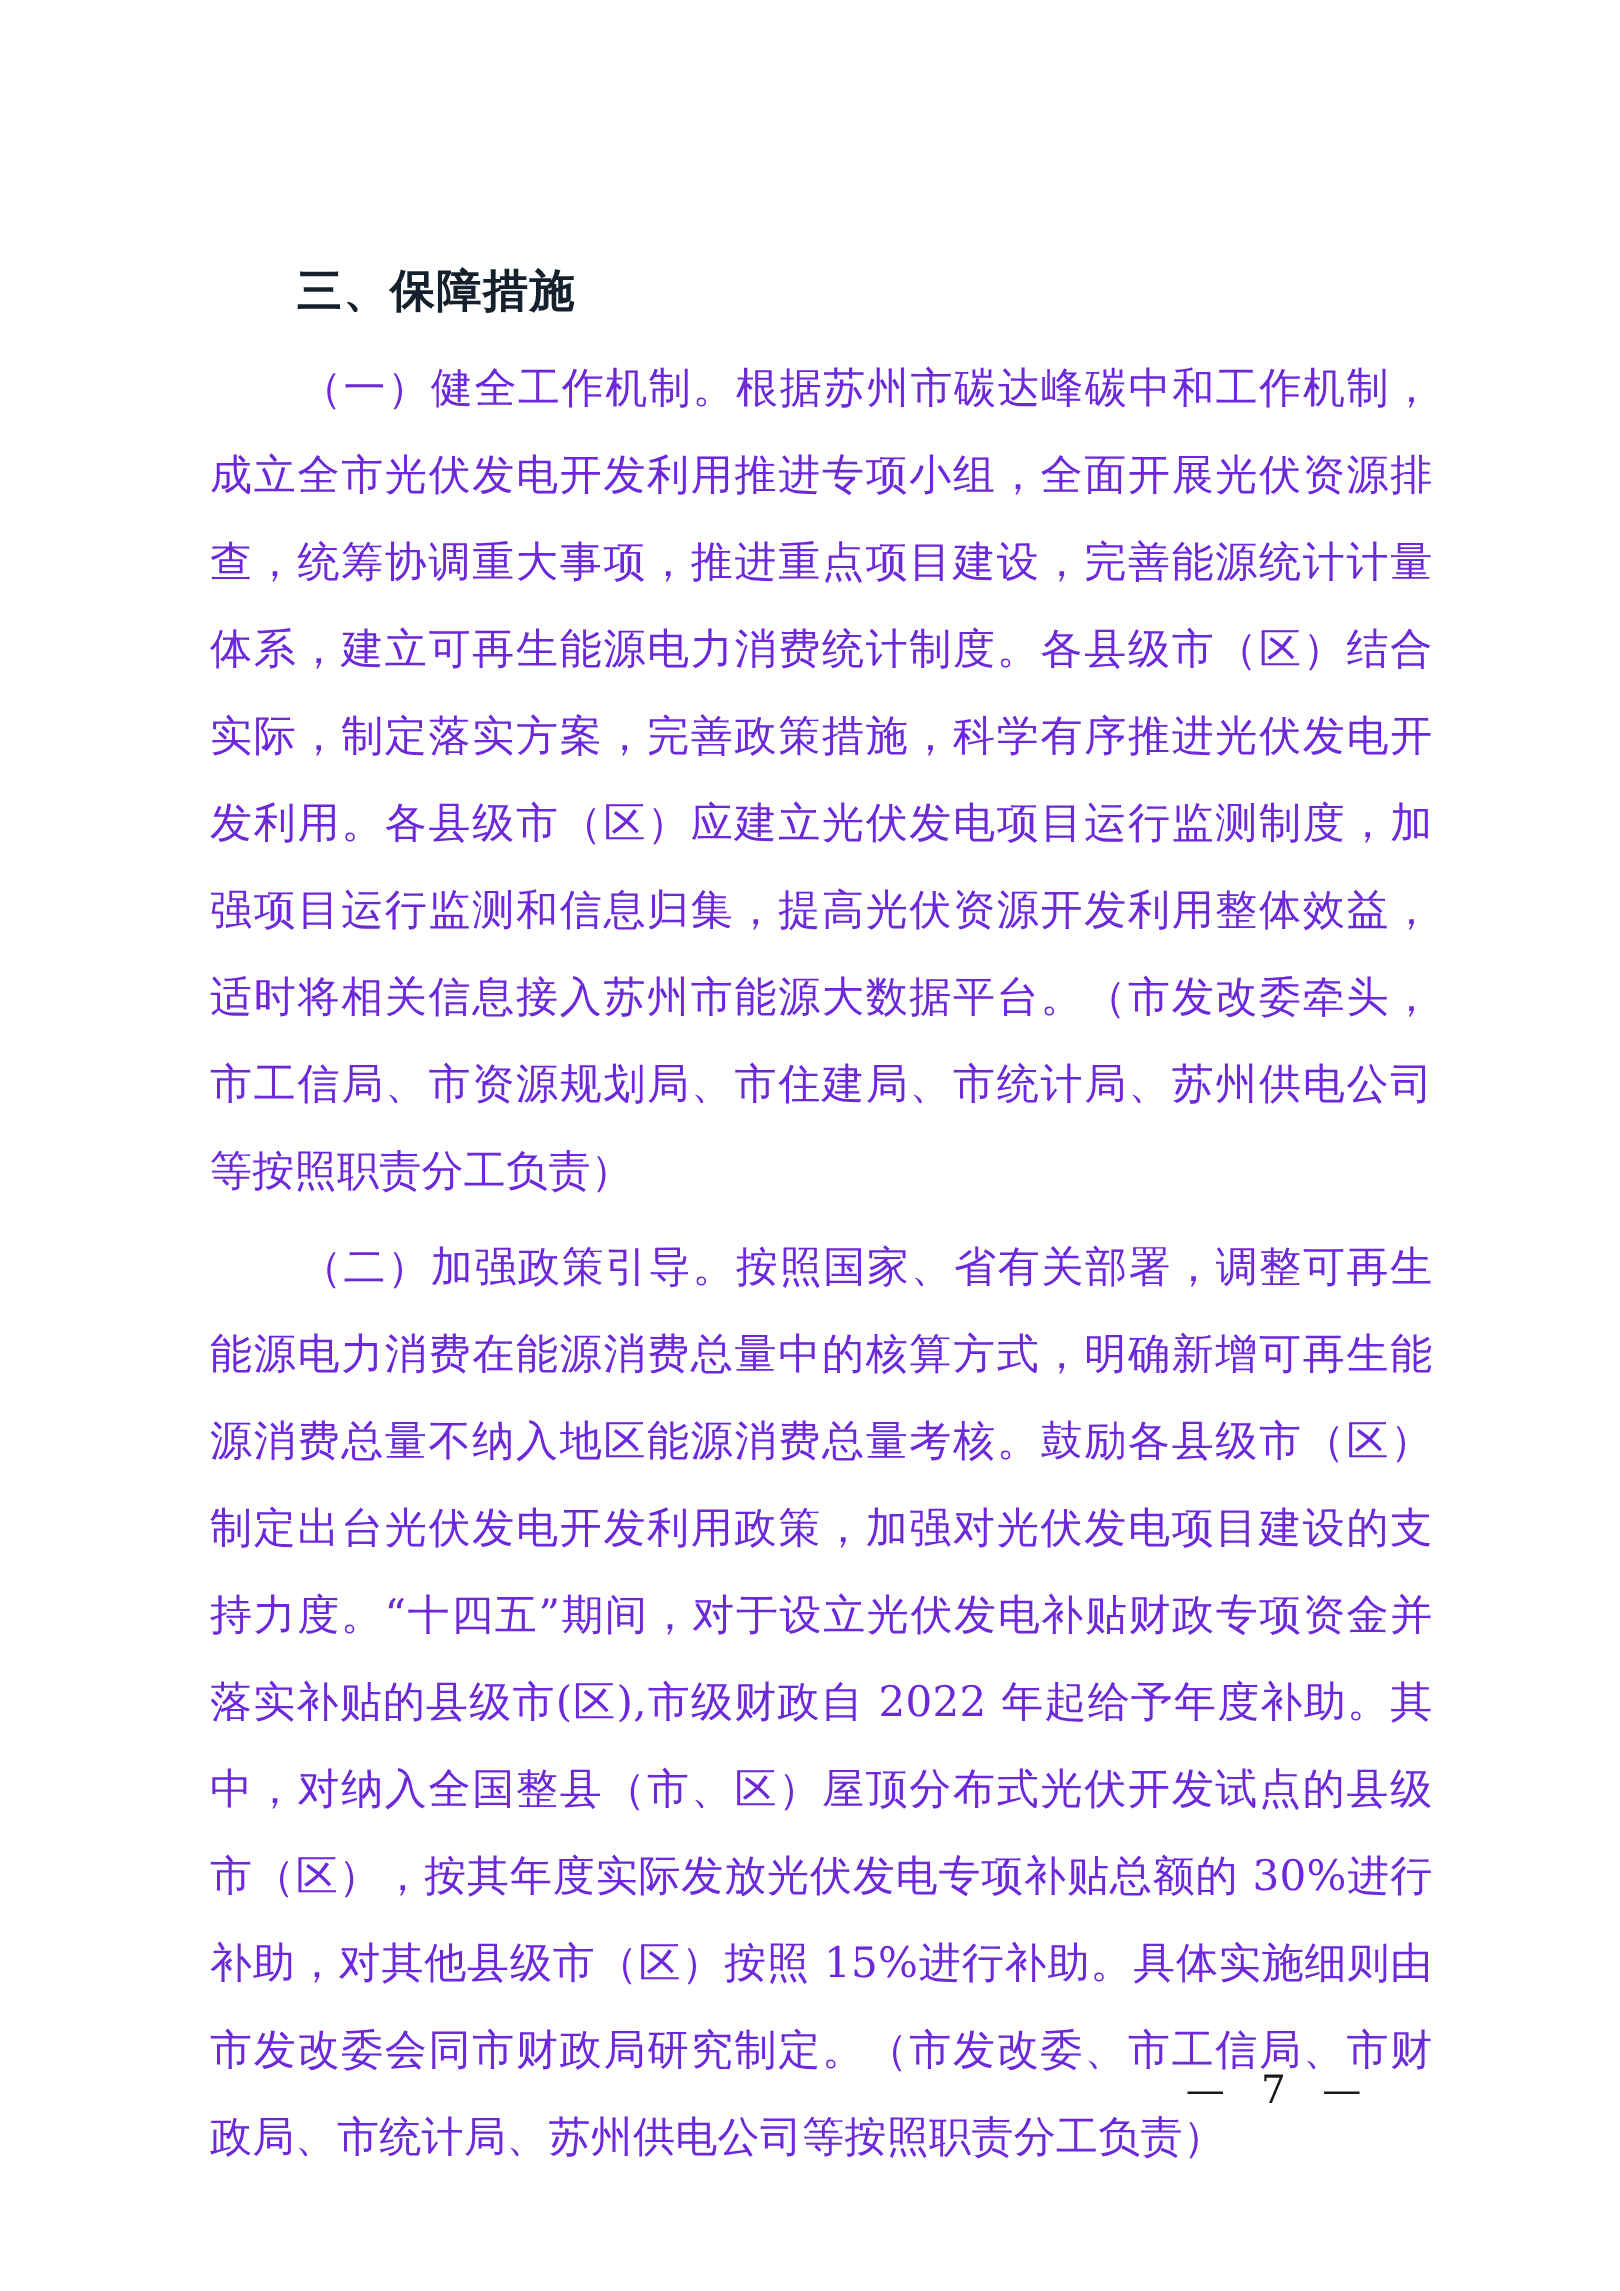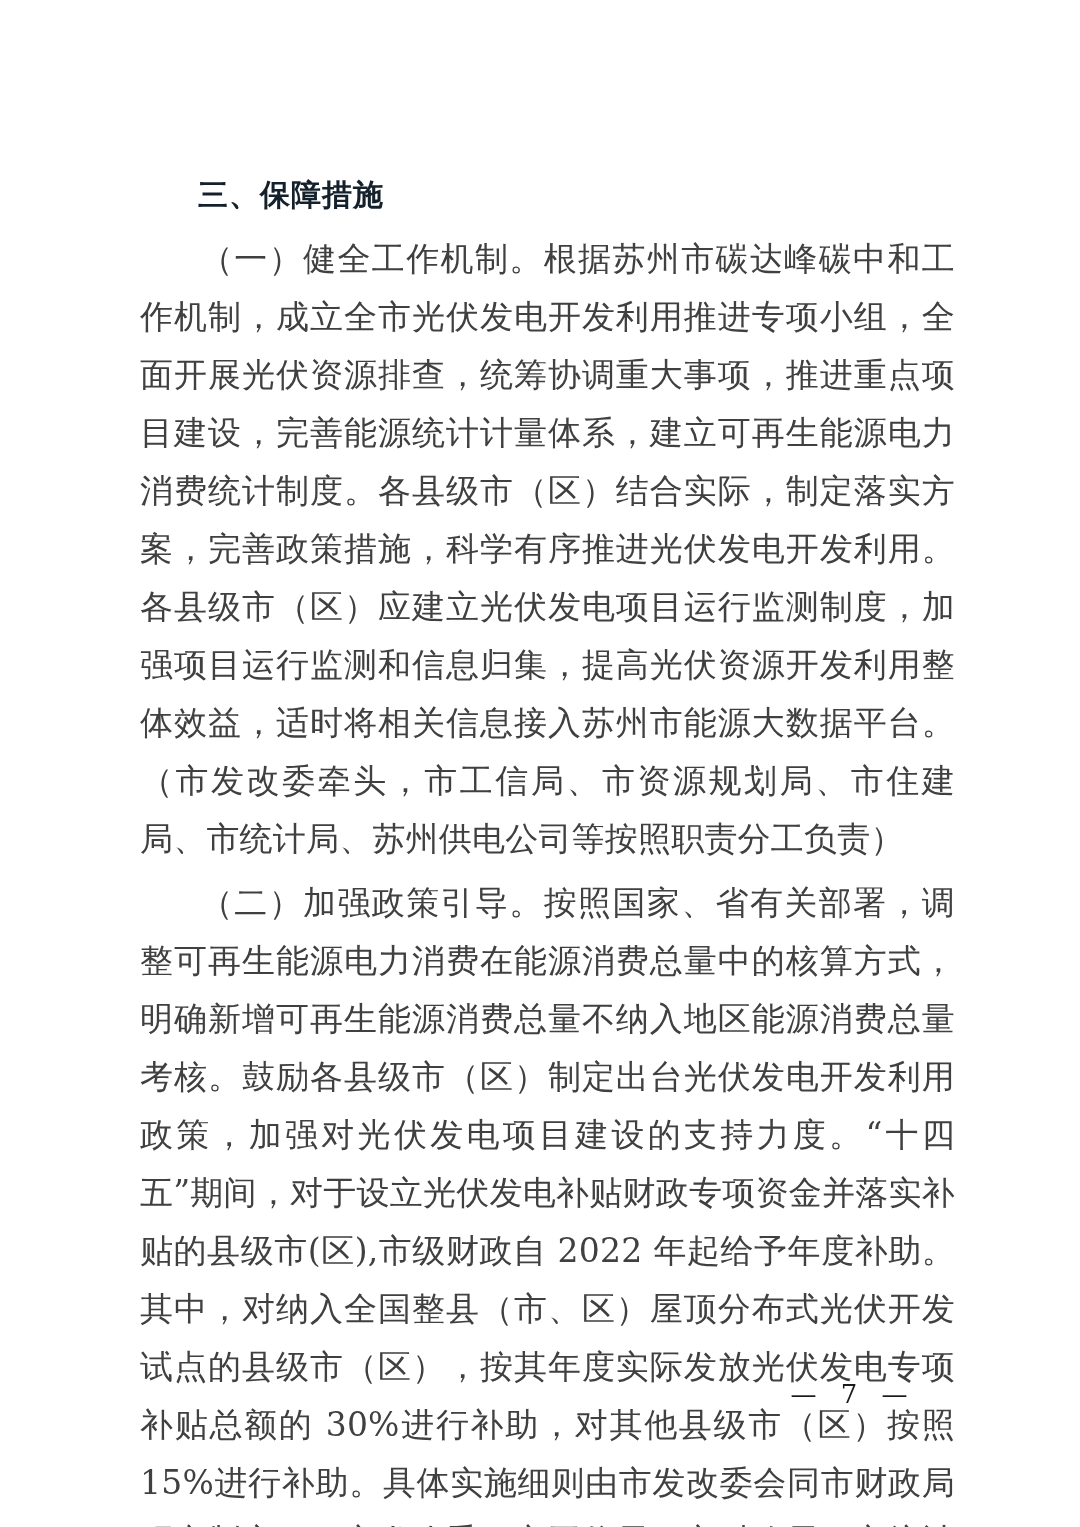--- a/index.html
+++ b/index.html
@@ -30,27 +30,27 @@
     font-family: "DejaVu Sans", "Liberation Sans", sans-serif;
     font-weight: bold;
     font-size: 30px;
     line-height: 1.35;
     letter-spacing: 1px;
     margin: 0 0 14px 0;
     text-indent: 58px;
     color: #14202b;
   }
   .para {
-    font-size: 33px;
+    font-size: 28px;
     line-height: 58px;
     text-align: justify;
     text-justify: inter-ideograph;
     text-indent: 60px;
     margin: 0 0 6px 0;
-    color: #404040;
+    color: #6d28d9;
     letter-spacing: 0.2px;
   }
   .page-number {
     position: absolute;
     left: 0;
     right: 0;
     bottom: 118px;
     text-align: center;
     font-size: 26px;
     color: #1a1a1a;

